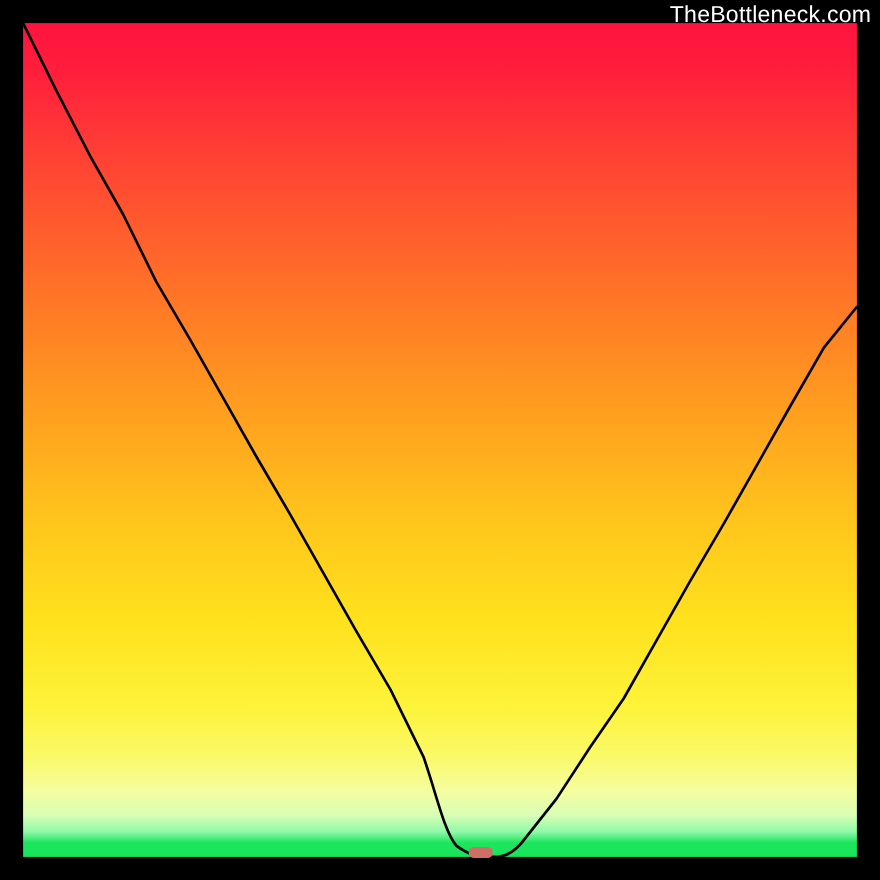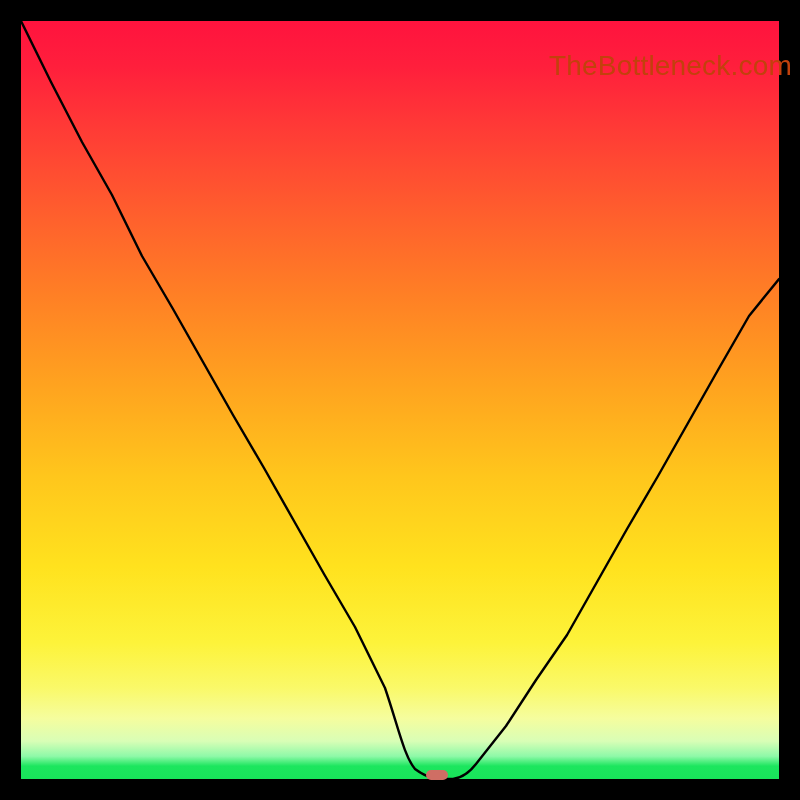--- a/index.html
+++ b/index.html
@@ -40,26 +40,25 @@
       #d9feb6 95%,
       #8ef9a8 97%,
       #1ce65e 98.3%,
       #18e45a 100%
     );
   }
   .watermark {
     position: absolute;
     top: 2px;
     right: 8px;
-    color: #c2410c;
-    font-size: 28px;
+    color: #ffffff;
+    font-size: 21px;
     font-weight: 500;
     letter-spacing: 0.2px;
     user-select: none;
-    margin-top: 48px;
   }
   .curve-svg {
     position: absolute;
     left: 0;
     top: 0;
     width: 758px;
     height: 758px;
     pointer-events: none;
   }
   .marker {

